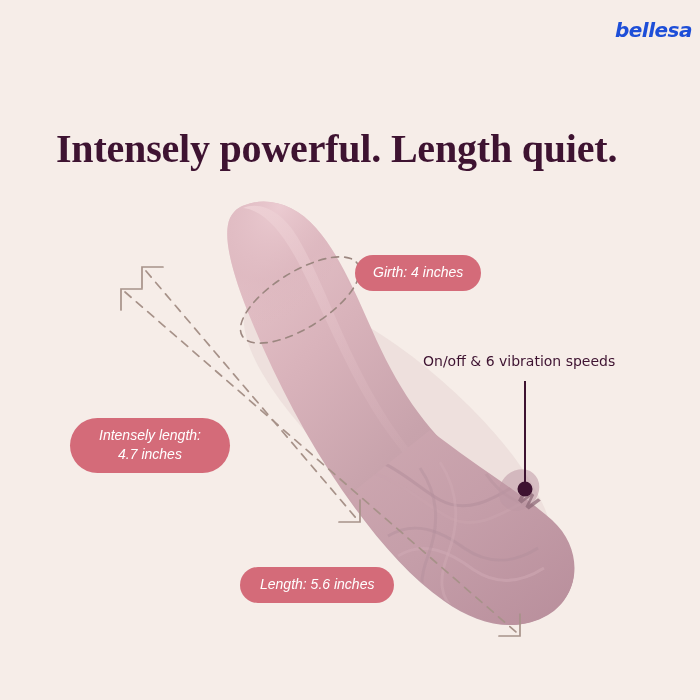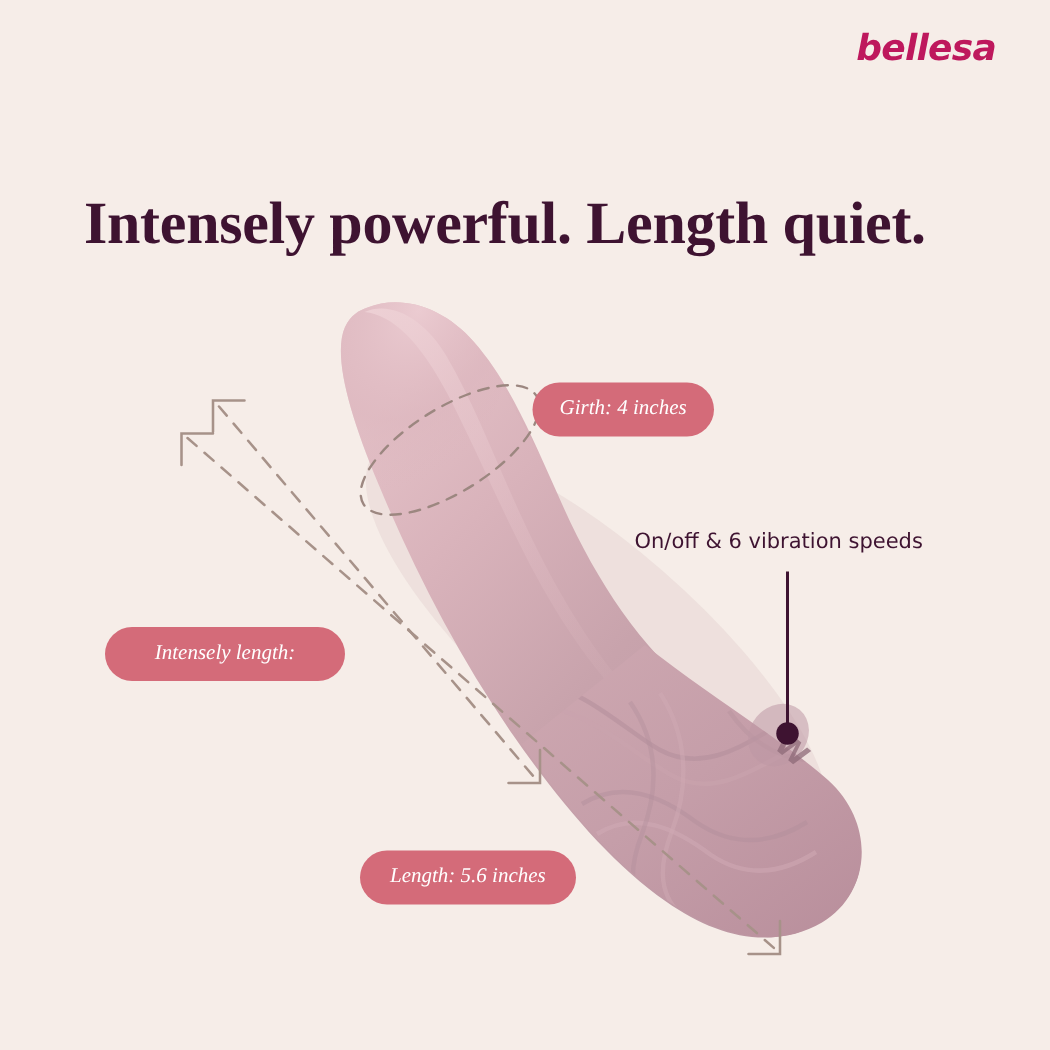--- a/index.html
+++ b/index.html
@@ -19,27 +19,27 @@
     width: 700px;
     height: 700px;
     background: #F6EDE8;
     overflow: hidden;
   }
 
   
   #brand-logo {
     position: absolute;
     top: 18px;
-    right: 36px;
+    right: 8px;
     font-family: "DejaVu Sans", sans-serif;
     font-style: italic;
     font-weight: 700;
-    font-size: 24px;
+    font-size: 20px;
     letter-spacing: -0.5px;
-    color: #be185d;
+    color: #1d4ed8;
     user-select: none;
   }
 
   
   #headline {
     position: absolute;
     top: 98px;
     left: 56px;
     width: 600px;
     font-family: "Liberation Serif", "DejaVu Serif", serif;
@@ -57,21 +57,21 @@
     width: 700px;
     height: 700px;
   }
 
   
   .badge {
     position: absolute;
     background: #D46B79;
     color: #FFFFFF;
     border-radius: 999px;
-    font-family: Liberation Serif, serif;
+    font-family: Liberation Sans, sans-serif;
     font-style: italic;
     font-size: 14px;
     line-height: 19px;
     text-align: center;
     box-sizing: border-box;
     white-space: nowrap;
   }
   #badge-girth {
     left: 355px;
     top: 255px;
@@ -266,20 +266,21 @@
   <div id="brand-logo">bellesa</div>
 
   <h1 id="headline">Intensely powerful. Length quiet.</h1>
 
   <div class="badge" id="badge-girth">
     <span class="badge-line">Girth: 4 inches</span>
   </div>
 
   <div class="badge" id="badge-insertable">
     <span class="badge-line">Intensely length:</span>
+    <span class="badge-line">4.7 inches</span>
   </div>
 
   <div class="badge" id="badge-length">
     <span class="badge-line">Length: 5.6 inches</span>
   </div>
 
   <div id="callout-speeds">On/off &amp; 6 vibration speeds</div>
 
 </div>
 

